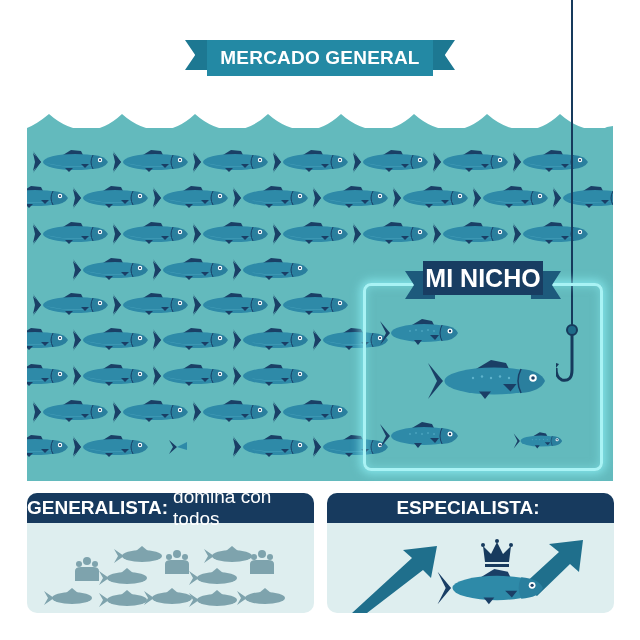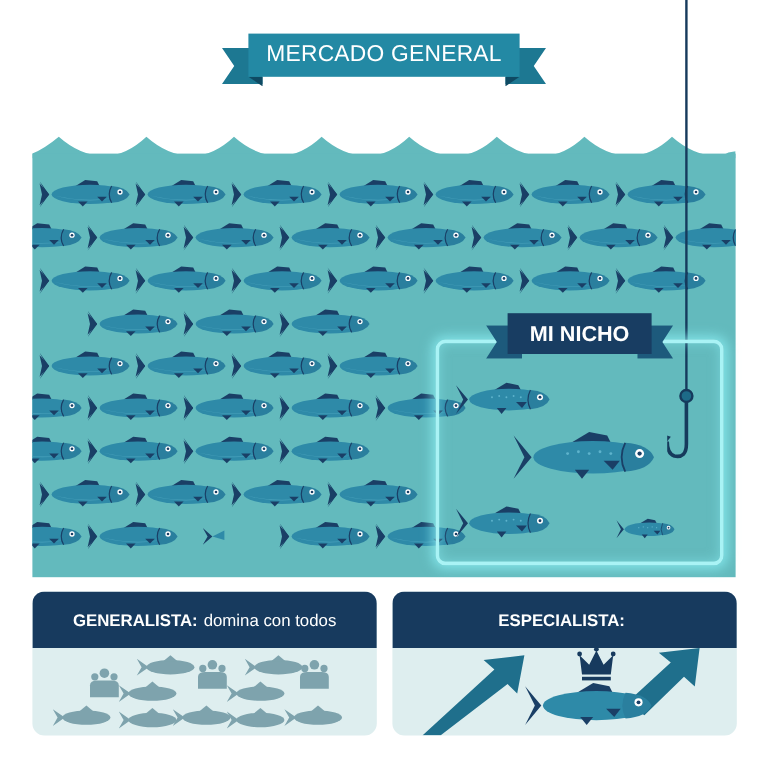--- a/index.html
+++ b/index.html
@@ -11,51 +11,51 @@
 
   
   .banner { left: 185px; top: 28px; width: 270px; height: 40px; }
   .banner .tail { position: absolute; top: 12px; width: 34px; height: 30px; background: #1d7892; }
   .banner .tail.l { left: 0; clip-path: polygon(0 0, 100% 0, 100% 100%, 0 100%, 30% 50%); }
   .banner .tail.r { right: 0; clip-path: polygon(0 0, 100% 0, 70% 50%, 100% 100%, 0 100%); }
   .banner .fold { position: absolute; top: 36px; width: 12px; height: 8px; background: #0f4a63; }
   .banner .fold.l { left: 22px; clip-path: polygon(0 0, 100% 0, 100% 100%); }
   .banner .fold.r { right: 22px; clip-path: polygon(0 0, 100% 0, 0 100%); }
   .banner .body {
-    position: absolute; left: 22px; right: 22px; top: 0; height: 36px; background: #2389a4;
-    color: #fff; font-weight: normal; font-size: 19px; display: flex; align-items: center; justify-content: center;
+    position: absolute; left: 22px; right: 22px; top: 12px; height: 36px; background: #2389a4;
+    color: #fff; font-weight: bold; font-size: 19px; display: flex; align-items: center; justify-content: center;
     letter-spacing: 0.2px;
   }
 
   
   .sea { left: 27px; top: 128px; width: 586px; height: 353px; background: #63babd; }
   .waves { left: 27px; top: 104px; width: 586px; height: 28px; }
 
   .fishing-line { left: 571px; top: 0; width: 2px; height: 328px; background: #163a5c; }
 
   
   .niche {
     left: 363px; top: 283px; width: 234px; height: 182px; border: 3px solid #a9f3f5;
     border-radius: 8px; box-shadow: 0 0 10px 3px rgba(140,240,245,0.75), inset 0 0 10px rgba(140,240,245,0.5);
   }
   .niche-banner { left: 405px; top: 261px; width: 156px; height: 40px; }
   .niche-banner .tail { position: absolute; top: 10px; width: 30px; height: 28px; background: #1d5a7c; }
   .niche-banner .tail.l { left: 0; clip-path: polygon(0 0, 100% 0, 100% 100%, 0 100%, 30% 50%); }
   .niche-banner .tail.r { right: 0; clip-path: polygon(0 0, 100% 0, 70% 50%, 100% 100%, 0 100%); }
   .niche-banner .body {
     position: absolute; left: 18px; right: 18px; top: 0; height: 34px; background: #183d62;
-    color: #fff; font-weight: bold; font-size: 18px; display: flex; align-items: center; justify-content: center;
+    color: #fff; font-weight: bold; font-size: 25px; display: flex; align-items: center; justify-content: center;
   }
 
   
   .panel { top: 493px; width: 287px; height: 120px; border-radius: 10px; overflow: hidden; background: #deeeef; }
   .panel.left { left: 27px; }
   .panel.right { left: 327px; text-align: right; }
   .panel .head {
-    height: 47px; background: #173a5e; color: #fff; font-size: 14px;
+    height: 30px; background: #173a5e; color: #fff; font-size: 19px;
     display: flex; align-items: center; justify-content: center;
   }
   .panel .head b { font-weight: bold; margin-right: 5px; }
   .panel svg { position: absolute; left: 0; top: 33px; }
 </style>
 </head>
 <body>
 
 <div class="abs banner">
   <div class="tail l"></div>

